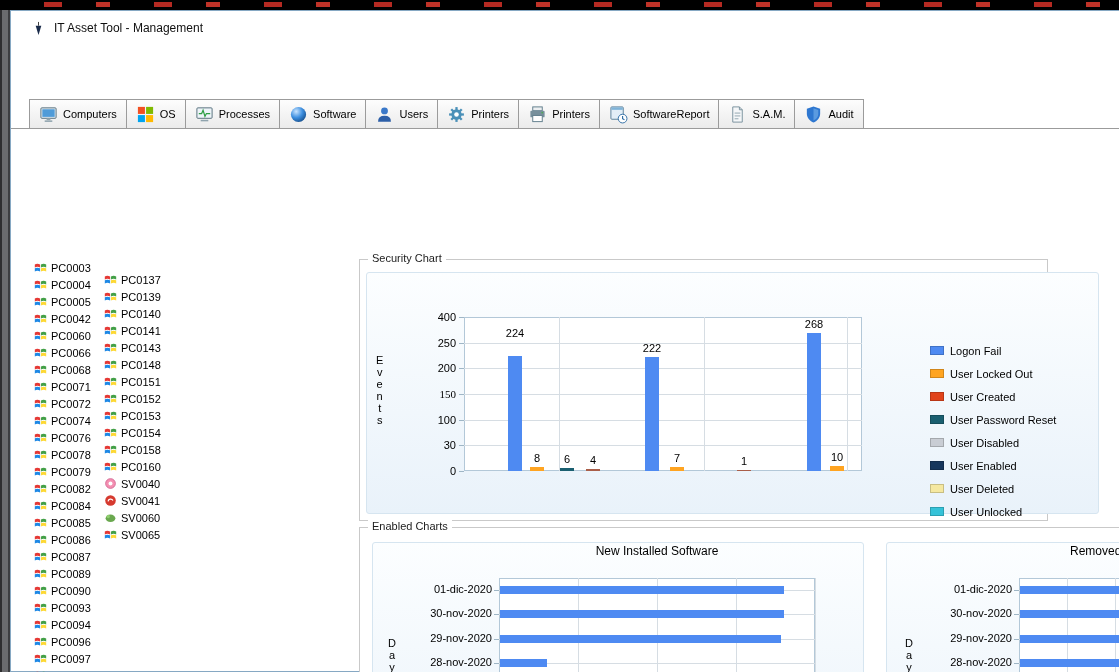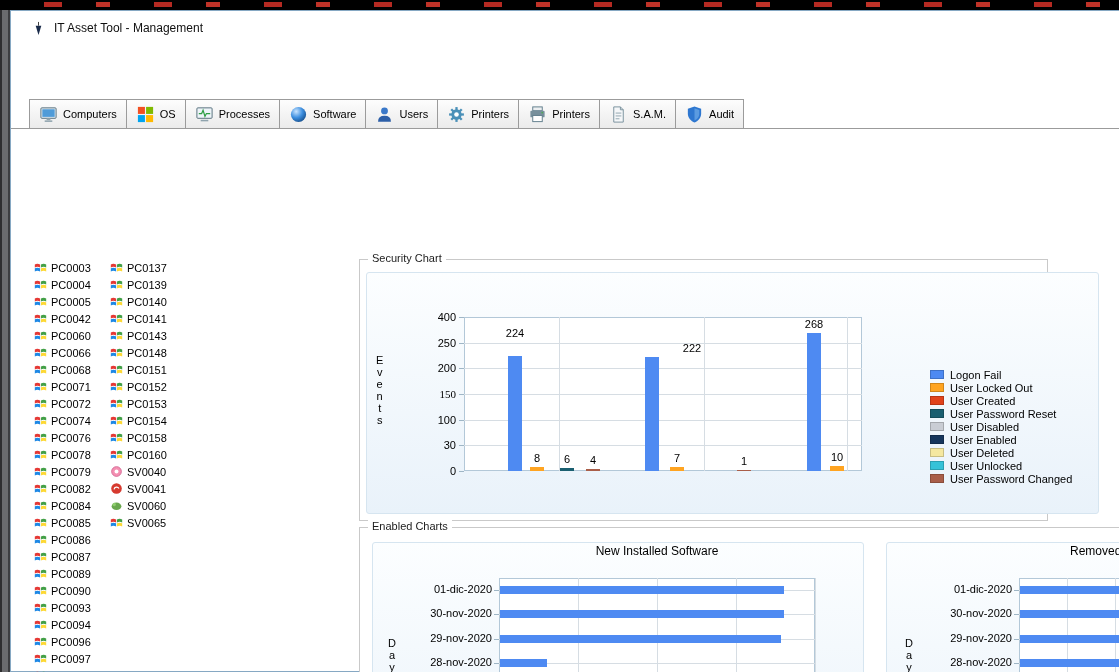--- a/index.html
+++ b/index.html
@@ -36,21 +36,21 @@
   .chart-layer{position:absolute;left:0;top:0;right:0;bottom:0;font-size:11px;color:#000;}
   .plotbox{position:absolute;border:1px solid #b3c8d8;background:#fff;}
   .hgrid{position:absolute;height:1px;background:#d6dde3;}
   .vgrid{position:absolute;width:1px;background:#d6dde3;}
   .tickmark{position:absolute;height:1px;background:#9fb6c6;}
   .ytick-label{position:absolute;text-align:right;}
   .bar{position:absolute;width:14px;}
   .hbar{position:absolute;height:8px;}
   .bar-label{position:absolute;width:34px;text-align:center;}
   .vlabel{position:absolute;display:flex;flex-direction:column;align-items:center;font-size:11px;line-height:12px;}
-  .legend{position:absolute;display:flex;flex-direction:column;gap:2px;margin-top:24px;}
+  .legend{position:absolute;display:flex;flex-direction:column;gap:12px;}
   .legend-row{display:flex;align-items:center;gap:6px;height:11px;}
   .swatch{width:14px;height:9px;border:1px solid rgba(0,0,0,0.18);flex:0 0 14px;}
   .legend-label{font-size:11px;white-space:nowrap;}
   .cat-label{position:absolute;text-align:right;}
   .chart-title{position:absolute;text-align:center;font-size:12px;}
 </style>
 </head>
 <body>
 
 <div class="top-strip">
@@ -149,20 +149,31 @@
             <rect x="2.5" y="6" width="15" height="7" rx="1" fill="#78909c"></rect>
             <rect x="5" y="11" width="10" height="6.5" fill="#fff" stroke="#607d8b"></rect>
             <circle cx="15" cy="8" r="0.9" fill="#4caf50"></circle>
           </svg>
         </span>
         <span>Printers</span>
       </div>
       <div class="tab">
         <span class="tabicon">
           <svg viewBox="0 0 20 20">
+            <rect x="2" y="2" width="13" height="13" rx="1" fill="#e3eef7" stroke="#5b7f99"></rect>
+            <rect x="2.5" y="2.5" width="12" height="2.6" fill="#7fb3d8"></rect>
+            <circle cx="14.3" cy="14.3" r="4.6" fill="#fff" stroke="#2e6da4"></circle>
+            <path d="M14.3 11.7 v2.7 l2 1.1" stroke="#2e6da4" fill="none" stroke-width="1.2"></path>
+          </svg>
+        </span>
+        <span>SoftwareReport</span>
+      </div>
+      <div class="tab">
+        <span class="tabicon">
+          <svg viewBox="0 0 20 20">
             <path d="M5 2 h7 l3 3 v13 h-10 z" fill="#f5f7f9" stroke="#78909c"></path>
             <path d="M12 2 v3 h3" fill="none" stroke="#78909c"></path>
             <line x1="7" y1="8.5" x2="13" y2="8.5" stroke="#90a4ae"></line>
             <line x1="7" y1="11.5" x2="13" y2="11.5" stroke="#90a4ae"></line>
             <line x1="7" y1="14.5" x2="11" y2="14.5" stroke="#90a4ae"></line>
           </svg>
         </span>
         <span>S.A.M.</span>
       </div>
       <div class="tab">
@@ -449,21 +460,21 @@
               <svg viewBox="0 0 16 16">
                 <path d="M1 4.2 Q4 2.6 7.5 4.2 L7.5 8 Q4 6.4 1 8 Z" fill="#e53935"></path>
                 <path d="M8.5 4.2 Q12 2.6 15 4.2 L15 8 Q12 6.4 8.5 8 Z" fill="#43a047"></path>
                 <path d="M1 9 Q4 7.4 7.5 9 L7.5 12.8 Q4 11.2 1 12.8 Z" fill="#1e88e5"></path>
                 <path d="M8.5 9 Q12 7.4 15 9 L15 12.8 Q12 11.2 8.5 12.8 Z" fill="#fdd835"></path>
               </svg>
             </span>
             <span>PC0120</span>
           </div>
         </div>
-        <div class="list-col" style="left: 81px;">
+        <div class="list-col" style="left: 75px; margin-top: 12px;">
           <div class="list-item">
             <span>
               <svg viewBox="0 0 16 16">
                 <path d="M1 4.2 Q4 2.6 7.5 4.2 L7.5 8 Q4 6.4 1 8 Z" fill="#e53935"></path>
                 <path d="M8.5 4.2 Q12 2.6 15 4.2 L15 8 Q12 6.4 8.5 8 Z" fill="#43a047"></path>
                 <path d="M1 9 Q4 7.4 7.5 9 L7.5 12.8 Q4 11.2 1 12.8 Z" fill="#1e88e5"></path>
                 <path d="M8.5 9 Q12 7.4 15 9 L15 12.8 Q12 11.2 8.5 12.8 Z" fill="#fdd835"></path>
               </svg>
             </span>
             <span>PC0137</span>
@@ -659,21 +670,21 @@
           <div class="vgrid" style="left: 487px; top: 57px; height: 154px;"></div>
           <div class="bar" style="left: 148px; top: 96.0133px; height: 114.987px; background: rgb(78, 138, 242);"></div>
           <div class="bar-label" style="left: 138px; top: 67px;">224</div>
           <div class="bar" style="left: 170px; top: 206.893px; height: 4.10667px; background: rgb(255, 164, 33);"></div>
           <div class="bar-label" style="left: 160px; top: 191.893px;">8</div>
           <div class="bar" style="left: 200px; top: 207.92px; height: 3.08px; background: rgb(26, 95, 112);"></div>
           <div class="bar-label" style="left: 190px; top: 192.92px;">6</div>
           <div class="bar" style="left: 226px; top: 208.947px; height: 2.05333px; background: rgb(169, 94, 73);"></div>
           <div class="bar-label" style="left: 216px; top: 193.947px;">4</div>
           <div class="bar" style="left: 285px; top: 97.04px; height: 113.96px; background: rgb(78, 138, 242);"></div>
-          <div class="bar-label" style="left: 275px; top: 82.04px; margin-left: 40px;">222</div>
+          <div class="bar-label" style="left: 275px; top: 82.04px;">222</div>
           <div class="bar" style="left: 310px; top: 207.407px; height: 3.59333px; background: rgb(255, 164, 33);"></div>
           <div class="bar-label" style="left: 300px; top: 192.407px;">7</div>
           <div class="bar" style="left: 377px; top: 209.5px; height: 1.5px; background: rgb(169, 94, 73);"></div>
           <div class="bar-label" style="left: 367px; top: 194.5px;">1</div>
           <div class="bar" style="left: 447px; top: 73.4267px; height: 137.573px; background: rgb(78, 138, 242);"></div>
           <div class="bar-label" style="left: 437px; top: 58.4267px;">268</div>
           <div class="bar" style="left: 470px; top: 205.867px; height: 5.13333px; background: rgb(255, 164, 33);"></div>
           <div class="bar-label" style="left: 460px; top: 190.867px;">10</div>
           <div class="vlabel" style="left: 16px; top: 94px;">
             <div>E</div>

